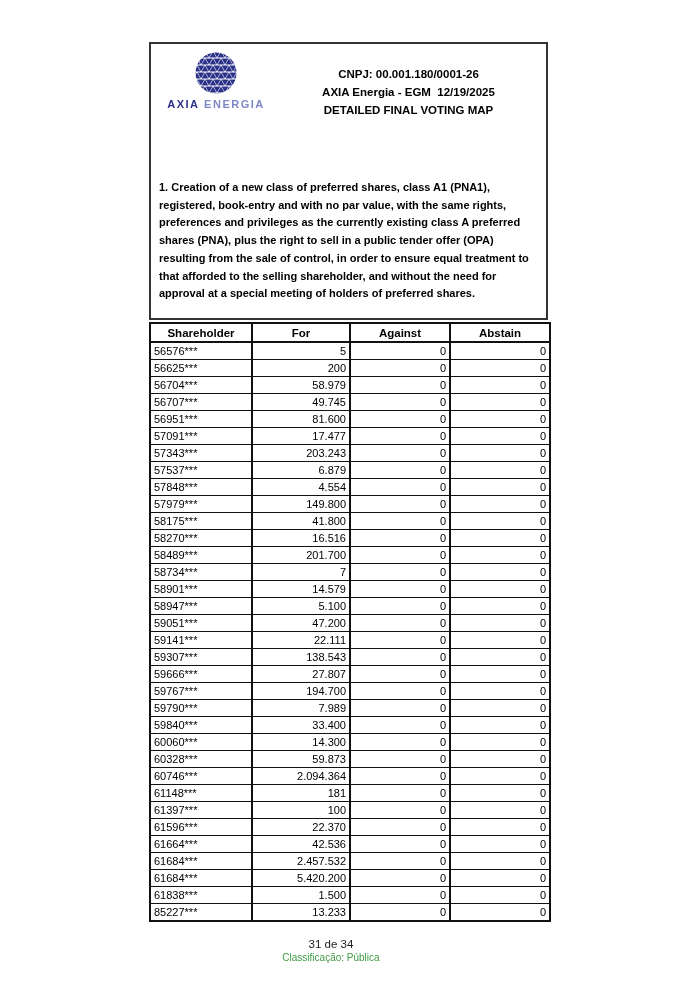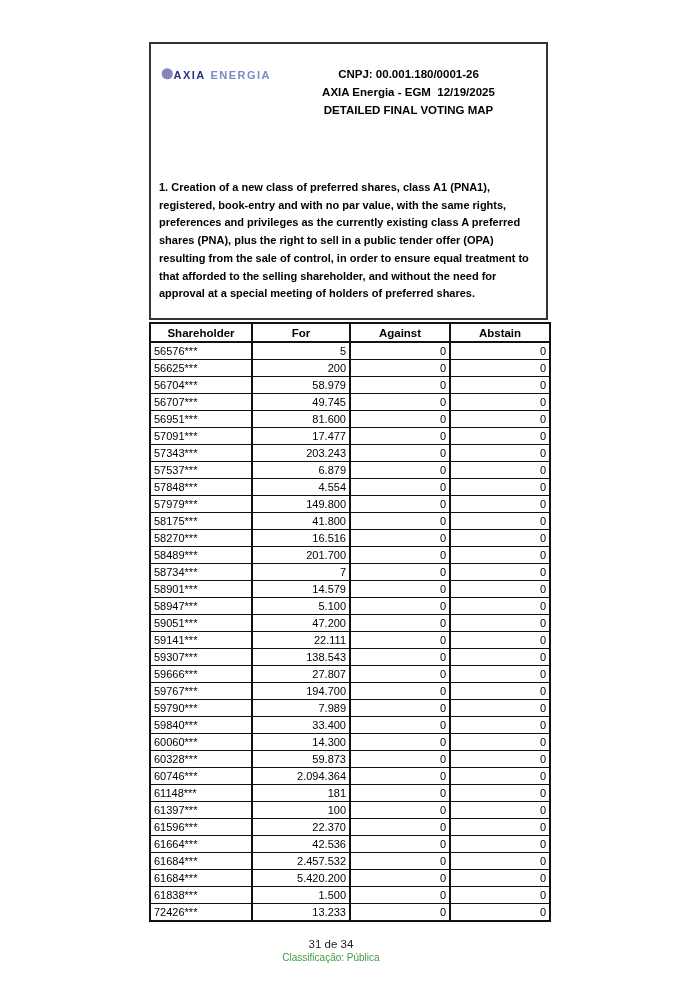--- a/index.html
+++ b/index.html
@@ -28,20 +28,21 @@
     background: #fff;
   }
   .header-row {
     display: flex;
     align-items: flex-start;
     padding-top: 7px;
   }
   .logo-block {
     width: 120px;
     display: flex;
+    flex-direction: column;
     align-items: center;
     padding-left: 10px;
     box-sizing: border-box;
   }
   .logo-sphere { display: block; }
   .logo-text {
     margin-top: 1px;
     font-size: 11px;
     letter-spacing: 1.5px;
     white-space: nowrap;
@@ -353,21 +354,21 @@
         <td class="num">0</td>
         <td class="num">0</td>
       </tr>
         <tr>
         <td class="sh">61838***</td>
         <td class="num">1.500</td>
         <td class="num">0</td>
         <td class="num">0</td>
       </tr>
         <tr>
-        <td class="sh">72426***</td>
+        <td class="sh">85227***</td>
         <td class="num">13.233</td>
         <td class="num">0</td>
         <td class="num">0</td>
       </tr>
       </tbody>
   </table>
 
   <div class="footer">
     <div class="page-number">31 de 34</div>
     <div class="classification">Classificação: Pública</div>

